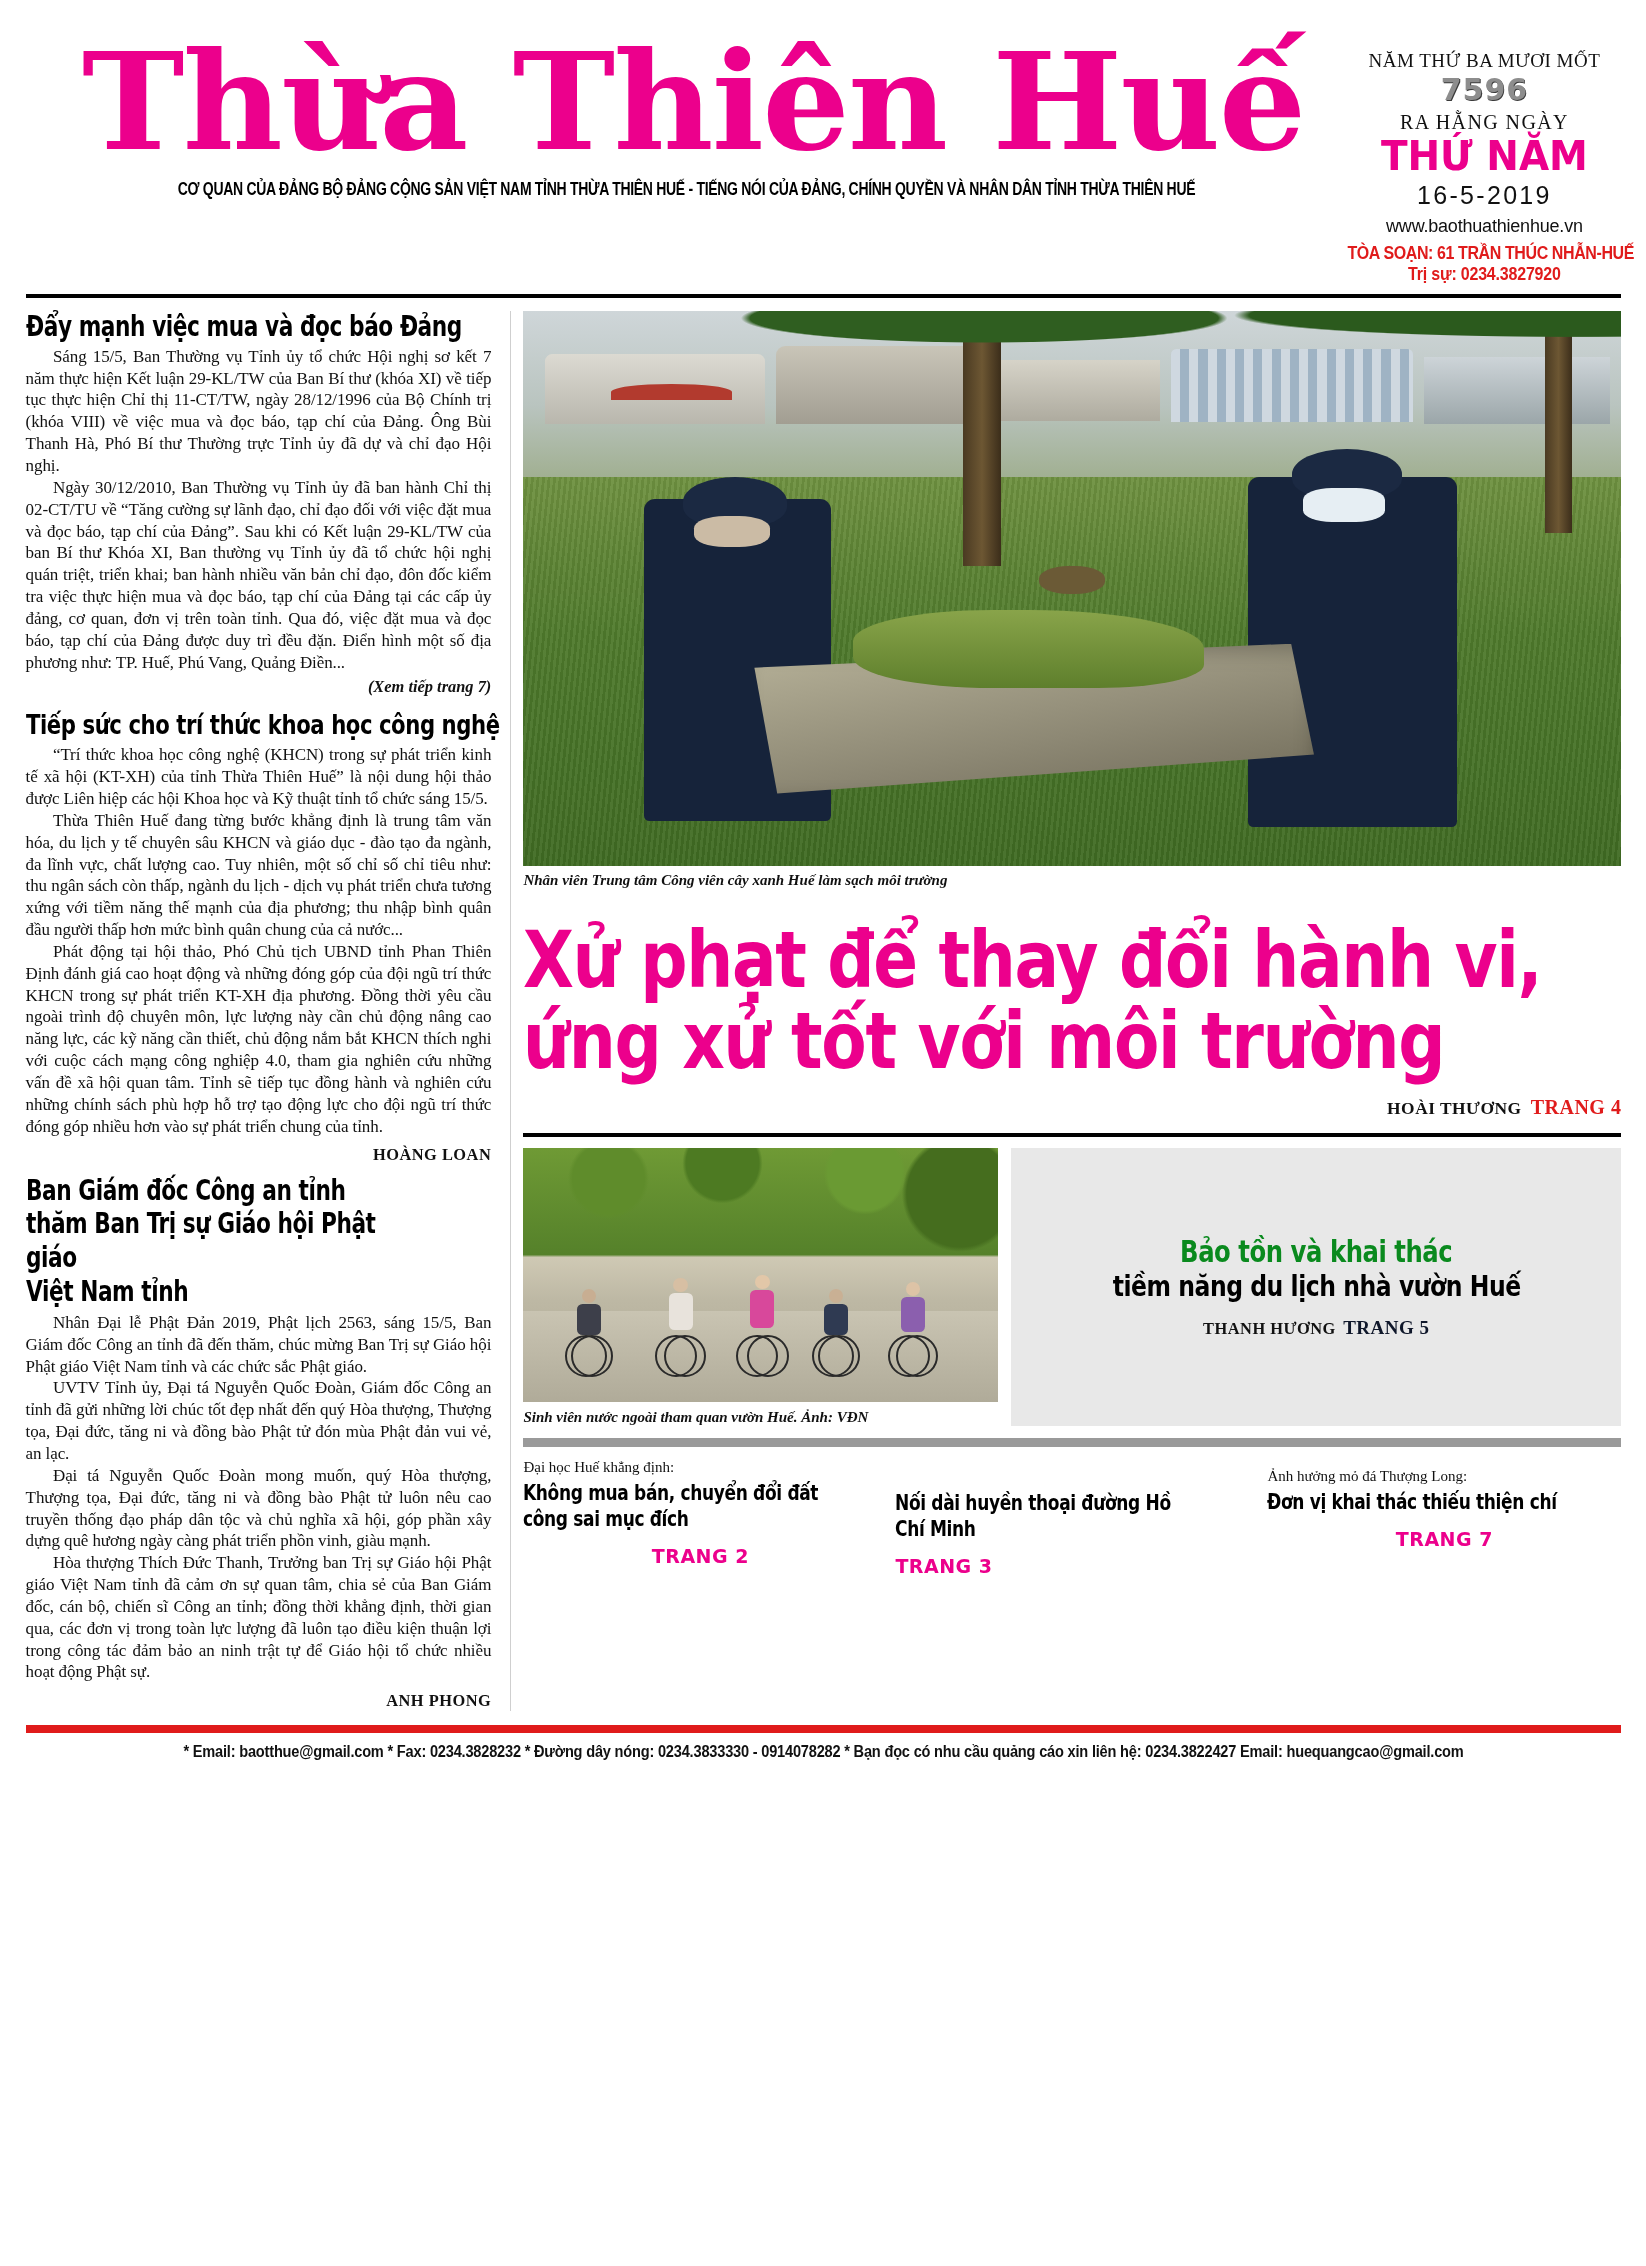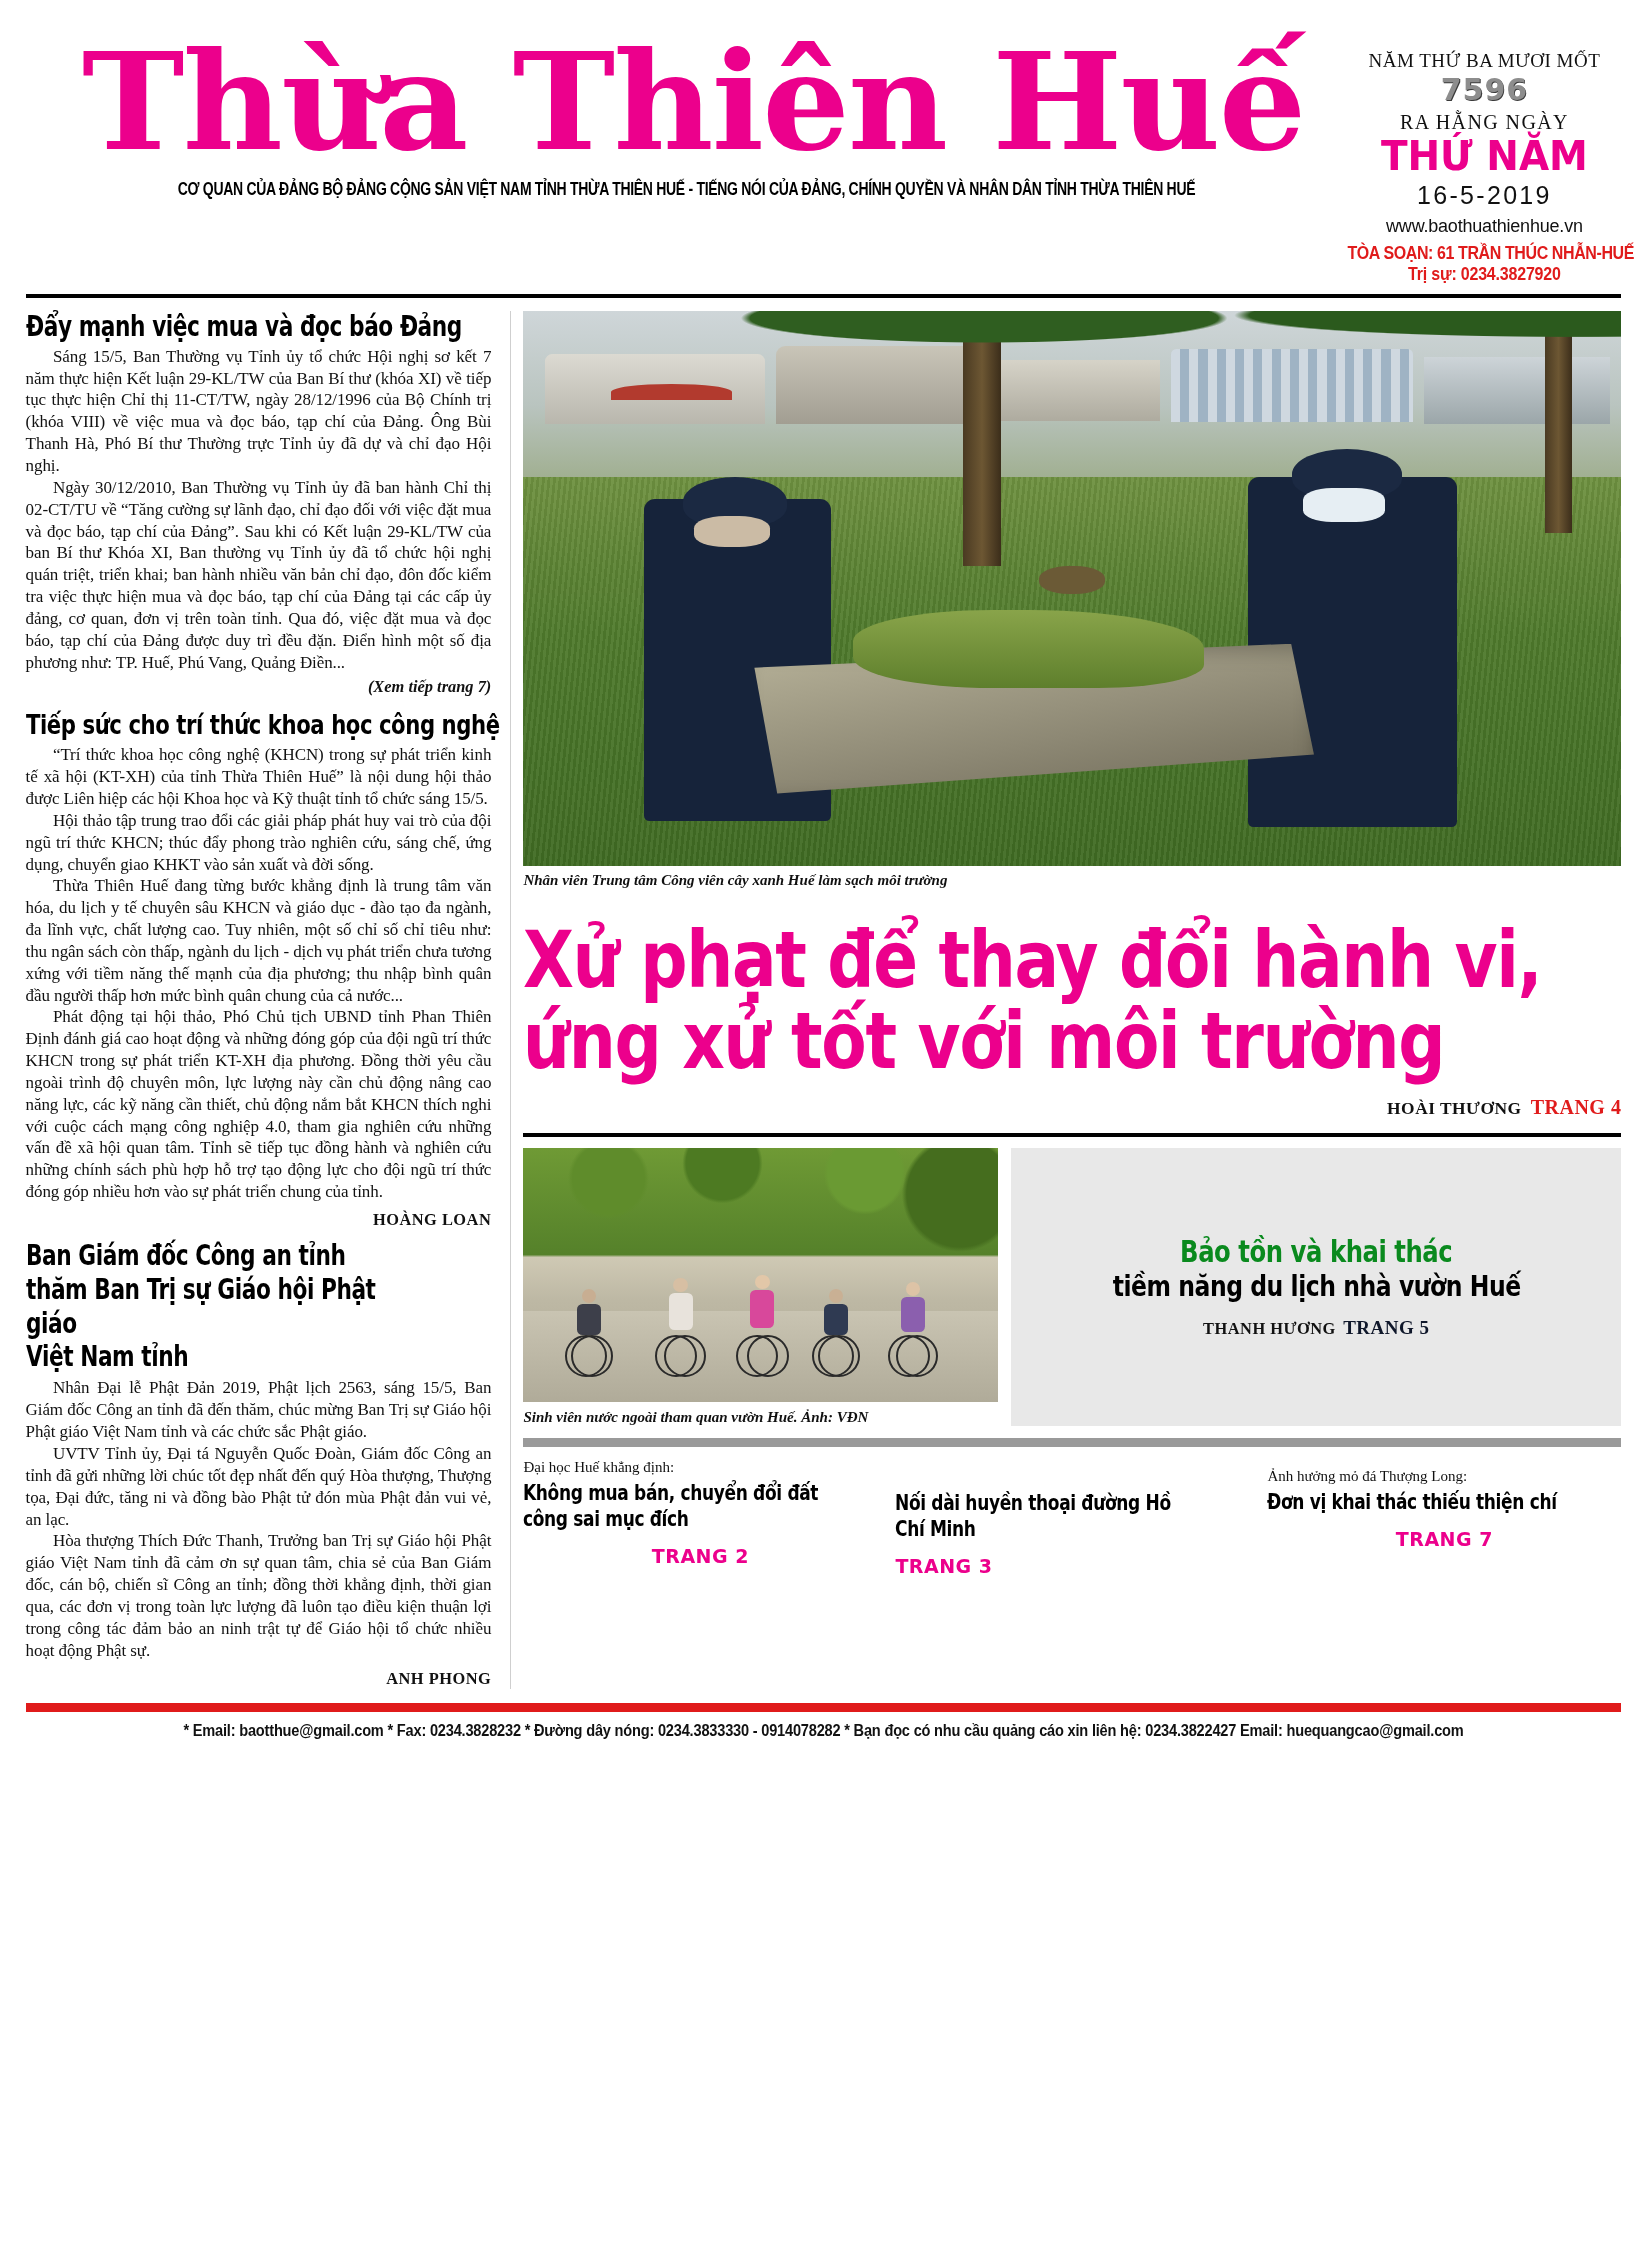--- a/index.html
+++ b/index.html
@@ -206,32 +206,32 @@
 
     <div class="col-left">
 
       <h2 class="hl hl-1">Đẩy mạnh việc mua và đọc báo Đảng</h2>
       <p class="body">Sáng 15/5, Ban Thường vụ Tỉnh ủy tổ chức Hội nghị sơ kết 7 năm thực hiện Kết luận 29-KL/TW của Ban Bí thư (khóa XI) về tiếp tục thực hiện Chỉ thị 11-CT/TW, ngày 28/12/1996 của Bộ Chính trị (khóa VIII) về việc mua và đọc báo, tạp chí của Đảng. Ông Bùi Thanh Hà, Phó Bí thư Thường trực Tỉnh ủy đã dự và chỉ đạo Hội nghị.</p>
       <p class="body">Ngày 30/12/2010, Ban Thường vụ Tỉnh ủy đã ban hành Chỉ thị 02-CT/TU về “Tăng cường sự lãnh đạo, chỉ đạo đối với việc đặt mua và đọc báo, tạp chí của Đảng”. Sau khi có Kết luận 29-KL/TW của ban Bí thư Khóa XI, Ban thường vụ Tỉnh ủy đã tổ chức hội nghị quán triệt, triển khai; ban hành nhiều văn bản chỉ đạo, đôn đốc kiểm tra việc thực hiện mua và đọc báo, tạp chí của Đảng tại các cấp ủy đảng, cơ quan, đơn vị trên toàn tỉnh. Qua đó, việc đặt mua và đọc báo, tạp chí của Đảng được duy trì đều đặn. Điển hình một số địa phương như: TP. Huế, Phú Vang, Quảng Điền...</p>
       <p class="jump">(Xem tiếp trang 7)</p>
 
       <h2 class="hl hl-2">Tiếp sức cho trí thức khoa học công nghệ</h2>
       <p class="body">“Trí thức khoa học công nghệ (KHCN) trong sự phát triển kinh tế xã hội (KT-XH) của tỉnh Thừa Thiên Huế” là nội dung hội thảo được Liên hiệp các hội Khoa học và Kỹ thuật tỉnh tổ chức sáng 15/5.</p>
-      <p class="body">Hội thảo tập trung trao đổi các giải pháp phát huy vai trò của đội ngũ trí thức KHCN; thúc đẩy phong trào nghiên cứu, sáng chế, ứng dụng, chuyển giao KHKT vào sản xuất và đời sống.</p>
       <p class="body">Thừa Thiên Huế đang từng bước khẳng định là trung tâm văn hóa, du lịch y tế chuyên sâu KHCN và giáo dục - đào tạo đa ngành, đa lĩnh vực, chất lượng cao. Tuy nhiên, một số chỉ số chỉ tiêu như: thu ngân sách còn thấp, ngành du lịch - dịch vụ phát triển chưa tương xứng với tiềm năng thế mạnh của địa phương; thu nhập bình quân đầu người thấp hơn mức bình quân chung của cả nước...</p>
       <p class="body">Phát động tại hội thảo, Phó Chủ tịch UBND tỉnh Phan Thiên Định đánh giá cao hoạt động và những đóng góp của đội ngũ trí thức KHCN trong sự phát triển KT-XH địa phương. Đồng thời yêu cầu ngoài trình độ chuyên môn, lực lượng này cần chủ động nâng cao năng lực, các kỹ năng cần thiết, chủ động nắm bắt KHCN thích nghi với cuộc cách mạng công nghiệp 4.0, tham gia nghiên cứu những vấn đề xã hội quan tâm. Tỉnh sẽ tiếp tục đồng hành và nghiên cứu những chính sách phù hợp hỗ trợ tạo động lực cho đội ngũ trí thức đóng góp nhiều hơn vào sự phát triển chung của tỉnh.</p>
       <p class="byline">HOÀNG LOAN</p>
 
       <h2 class="hl hl-3">
         <span>Ban Giám đốc Công an tỉnh</span><br>
         <span>thăm Ban Trị sự Giáo hội Phật giáo</span><br>
         <span>Việt Nam tỉnh</span>
       </h2>
       <p class="body">Nhân Đại lễ Phật Đản 2019, Phật lịch 2563, sáng 15/5, Ban Giám đốc Công an tỉnh đã đến thăm, chúc mừng Ban Trị sự Giáo hội Phật giáo Việt Nam tỉnh và các chức sắc Phật giáo.</p>
       <p class="body">UVTV Tỉnh ủy, Đại tá Nguyễn Quốc Đoàn, Giám đốc Công an tỉnh đã gửi những lời chúc tốt đẹp nhất đến quý Hòa thượng, Thượng tọa, Đại đức, tăng ni và đồng bào Phật tử đón mùa Phật đản vui vẻ, an lạc.</p>
+      <p class="body">Đại tá Nguyễn Quốc Đoàn mong muốn, quý Hòa thượng, Thượng tọa, Đại đức, tăng ni và đồng bào Phật tử luôn nêu cao truyền thống đạo pháp dân tộc và chủ nghĩa xã hội, góp phần xây dựng quê hương ngày càng phát triển phồn vinh, giàu mạnh.</p>
       <p class="body">Hòa thượng Thích Đức Thanh, Trưởng ban Trị sự Giáo hội Phật giáo Việt Nam tỉnh đã cảm ơn sự quan tâm, chia sẻ của Ban Giám đốc, cán bộ, chiến sĩ Công an tỉnh; đồng thời khẳng định, thời gian qua, các đơn vị trong toàn lực lượng đã luôn tạo điều kiện thuận lợi trong công tác đảm bảo an ninh trật tự để Giáo hội tổ chức nhiều hoạt động Phật sự.</p>
       <p class="byline">ANH PHONG</p>
     </div>
 
     <div class="col-right">
 
       <div class="photo photo-main">
         <div class="sky"></div>
         <div class="tents">
           <div style="position:absolute;left:2%;top:12%;width:20%;height:52%;background:linear-gradient(#dcdad2,#b9b7ad);border-radius:7.3px 7.3px 0 0;"></div>

